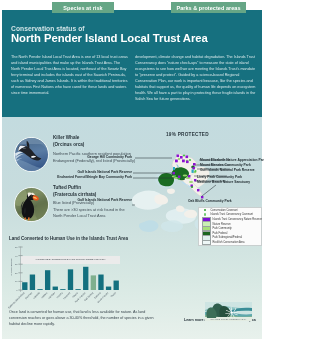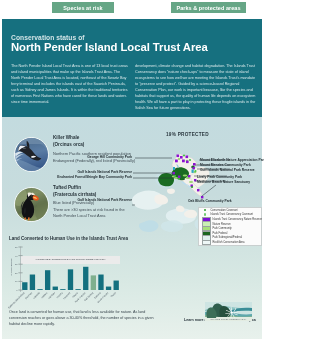--- a/index.html
+++ b/index.html
@@ -1,21 +1,21 @@
 <!DOCTYPE html>
 <html><head>
 <meta charset="utf-8">
 <style>
   html,body{margin:0;padding:0;}
   body{width:264px;height:341px;overflow:hidden;background:#fff;
        font-family:"Liberation Sans",sans-serif;-webkit-font-smoothing:antialiased;}
   #page{position:relative;width:264px;height:341px;overflow:hidden;background:#fff;}
 
   
-  .hdr{position:absolute;left:2px;top:19px;width:260px;height:115px;background:#16707f;}
+  .hdr{position:absolute;left:2px;top:10px;width:260px;height:115px;background:#16707f;}
   .hdr-eyebrow{position:absolute;left:9px;top:14.5px;font-size:6.7px;font-weight:700;
                color:#d2e4e7;letter-spacing:.05px;}
   .hdr-title{position:absolute;left:9px;top:21.5px;font-size:11.3px;font-weight:700;
              color:#fff;letter-spacing:-.05px;}
   .col{position:absolute;font-size:3.75px;line-height:6.05px;color:#d9e9ea;text-align:left;}
   .colL{left:9px;top:44px;width:117px;}
   .colR{left:133px;top:44px;width:122px;}
 
   
   .body{position:absolute;left:2px;top:117px;width:260px;height:222px;

